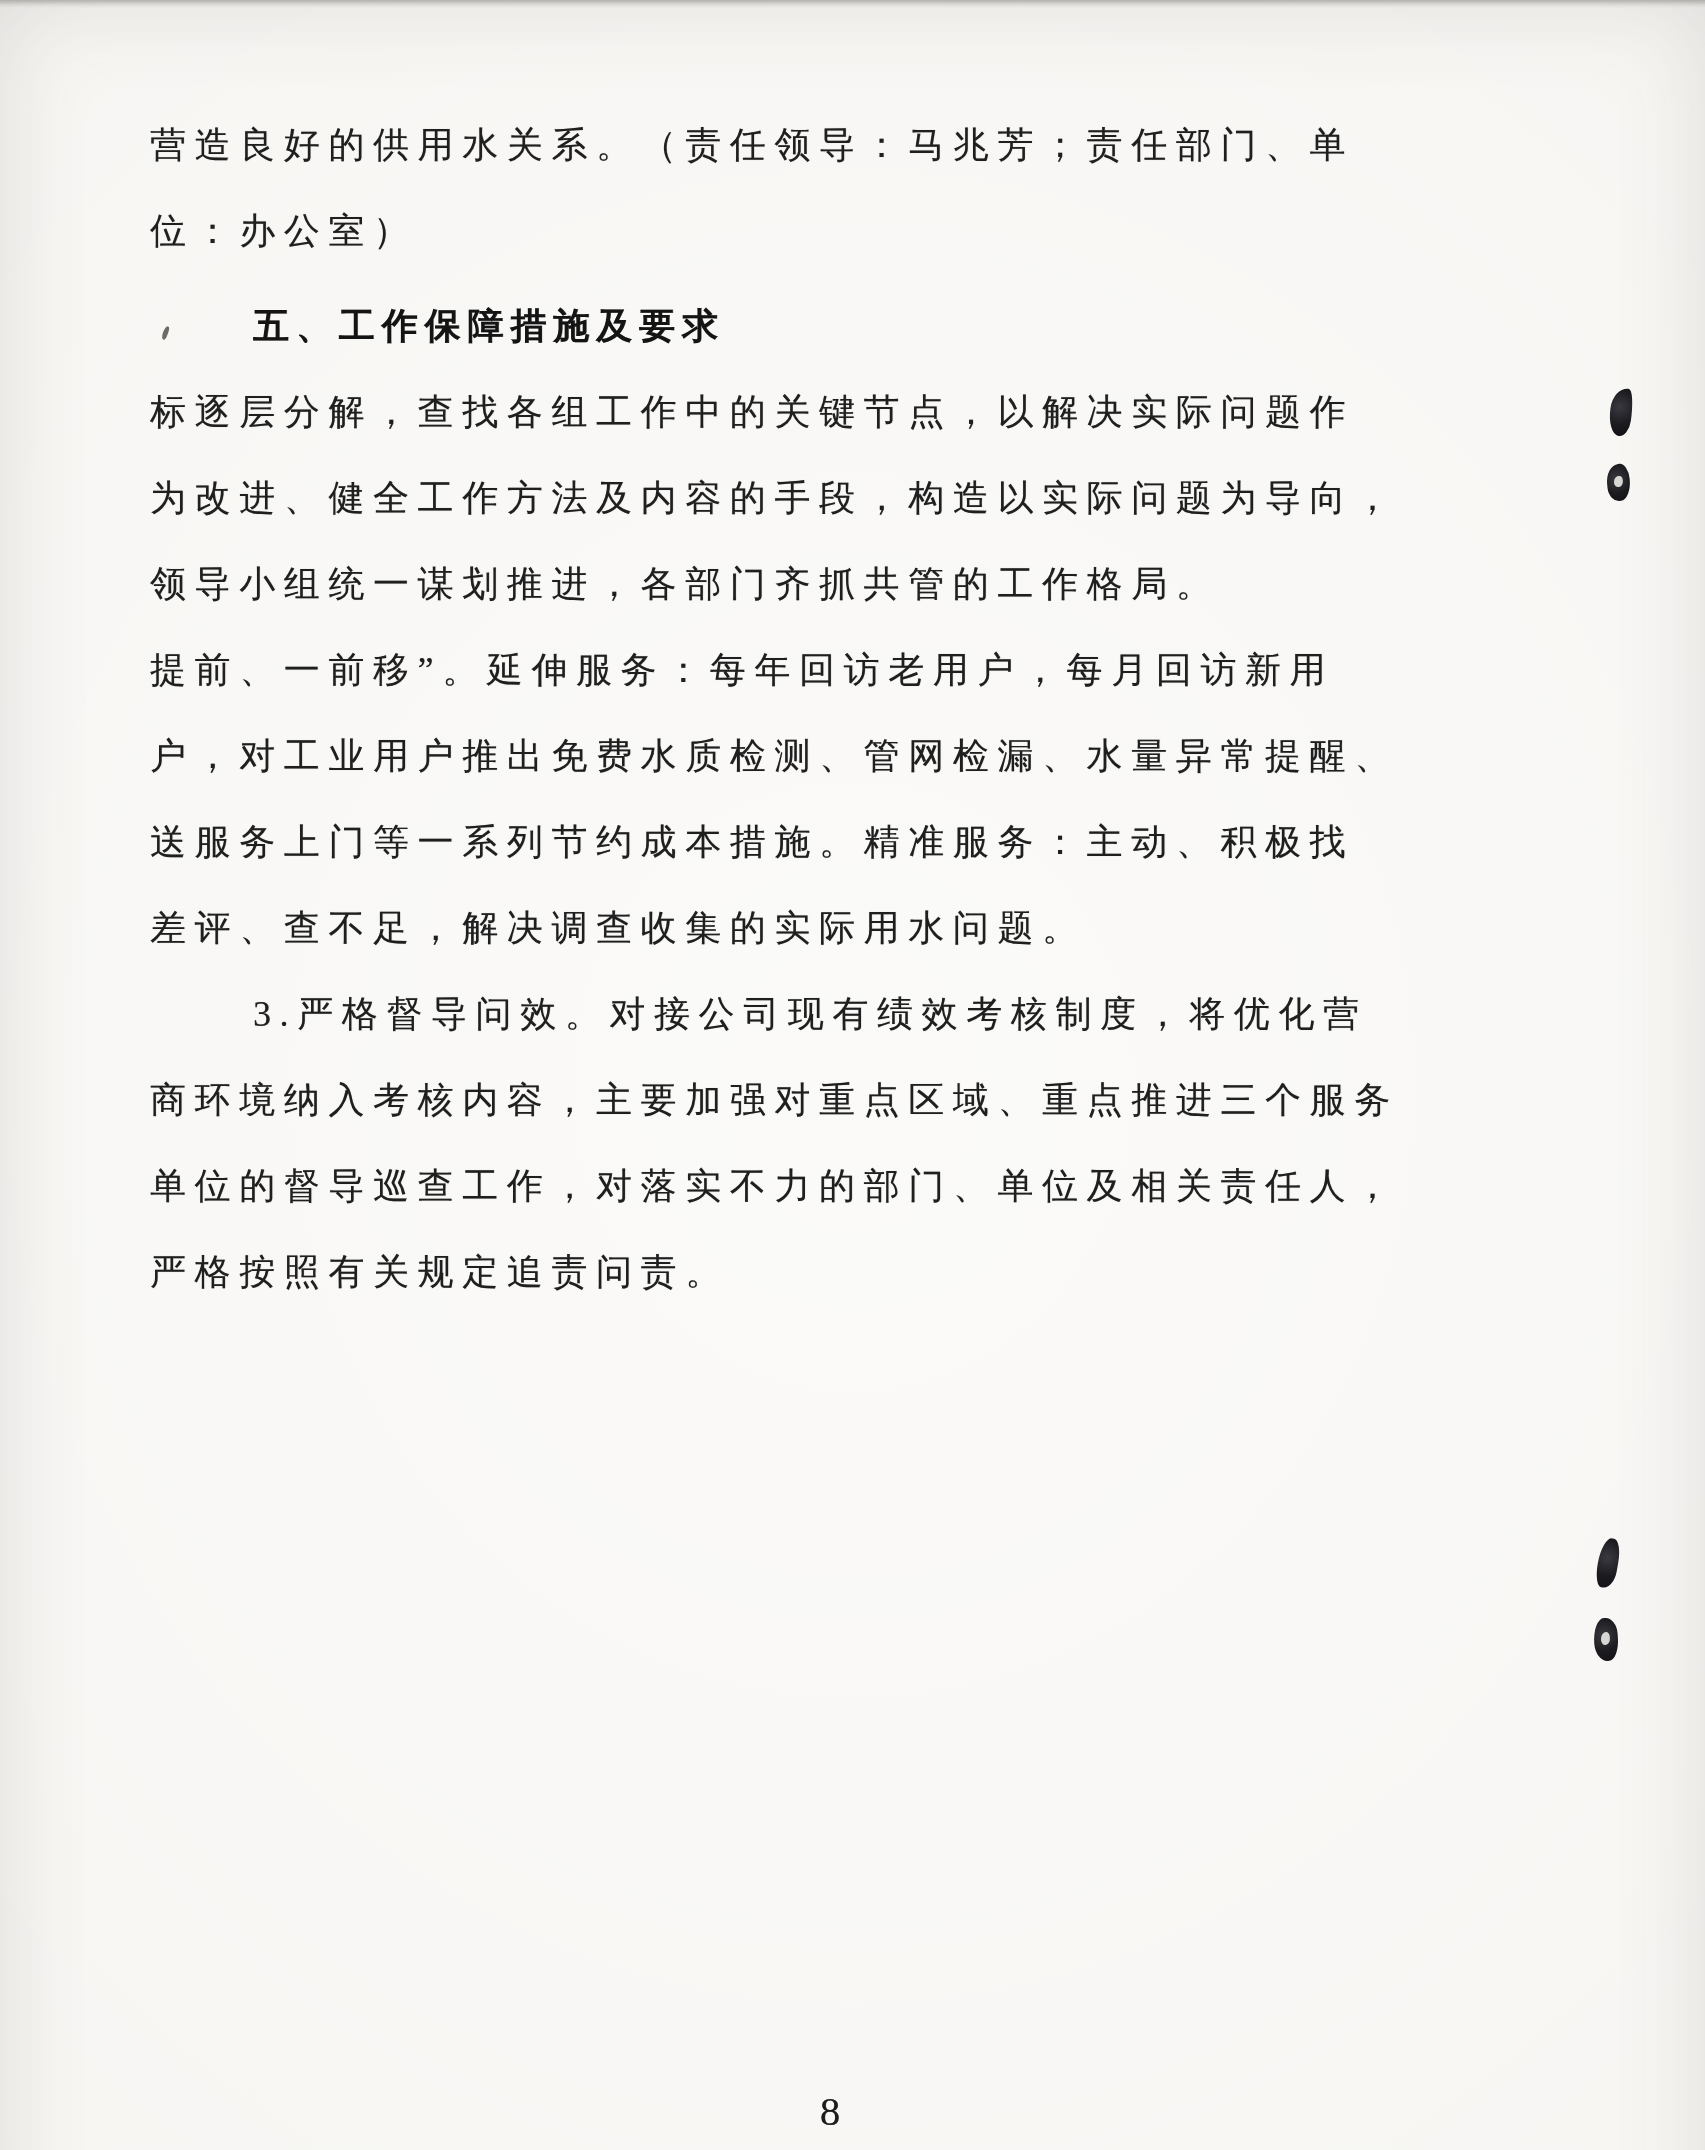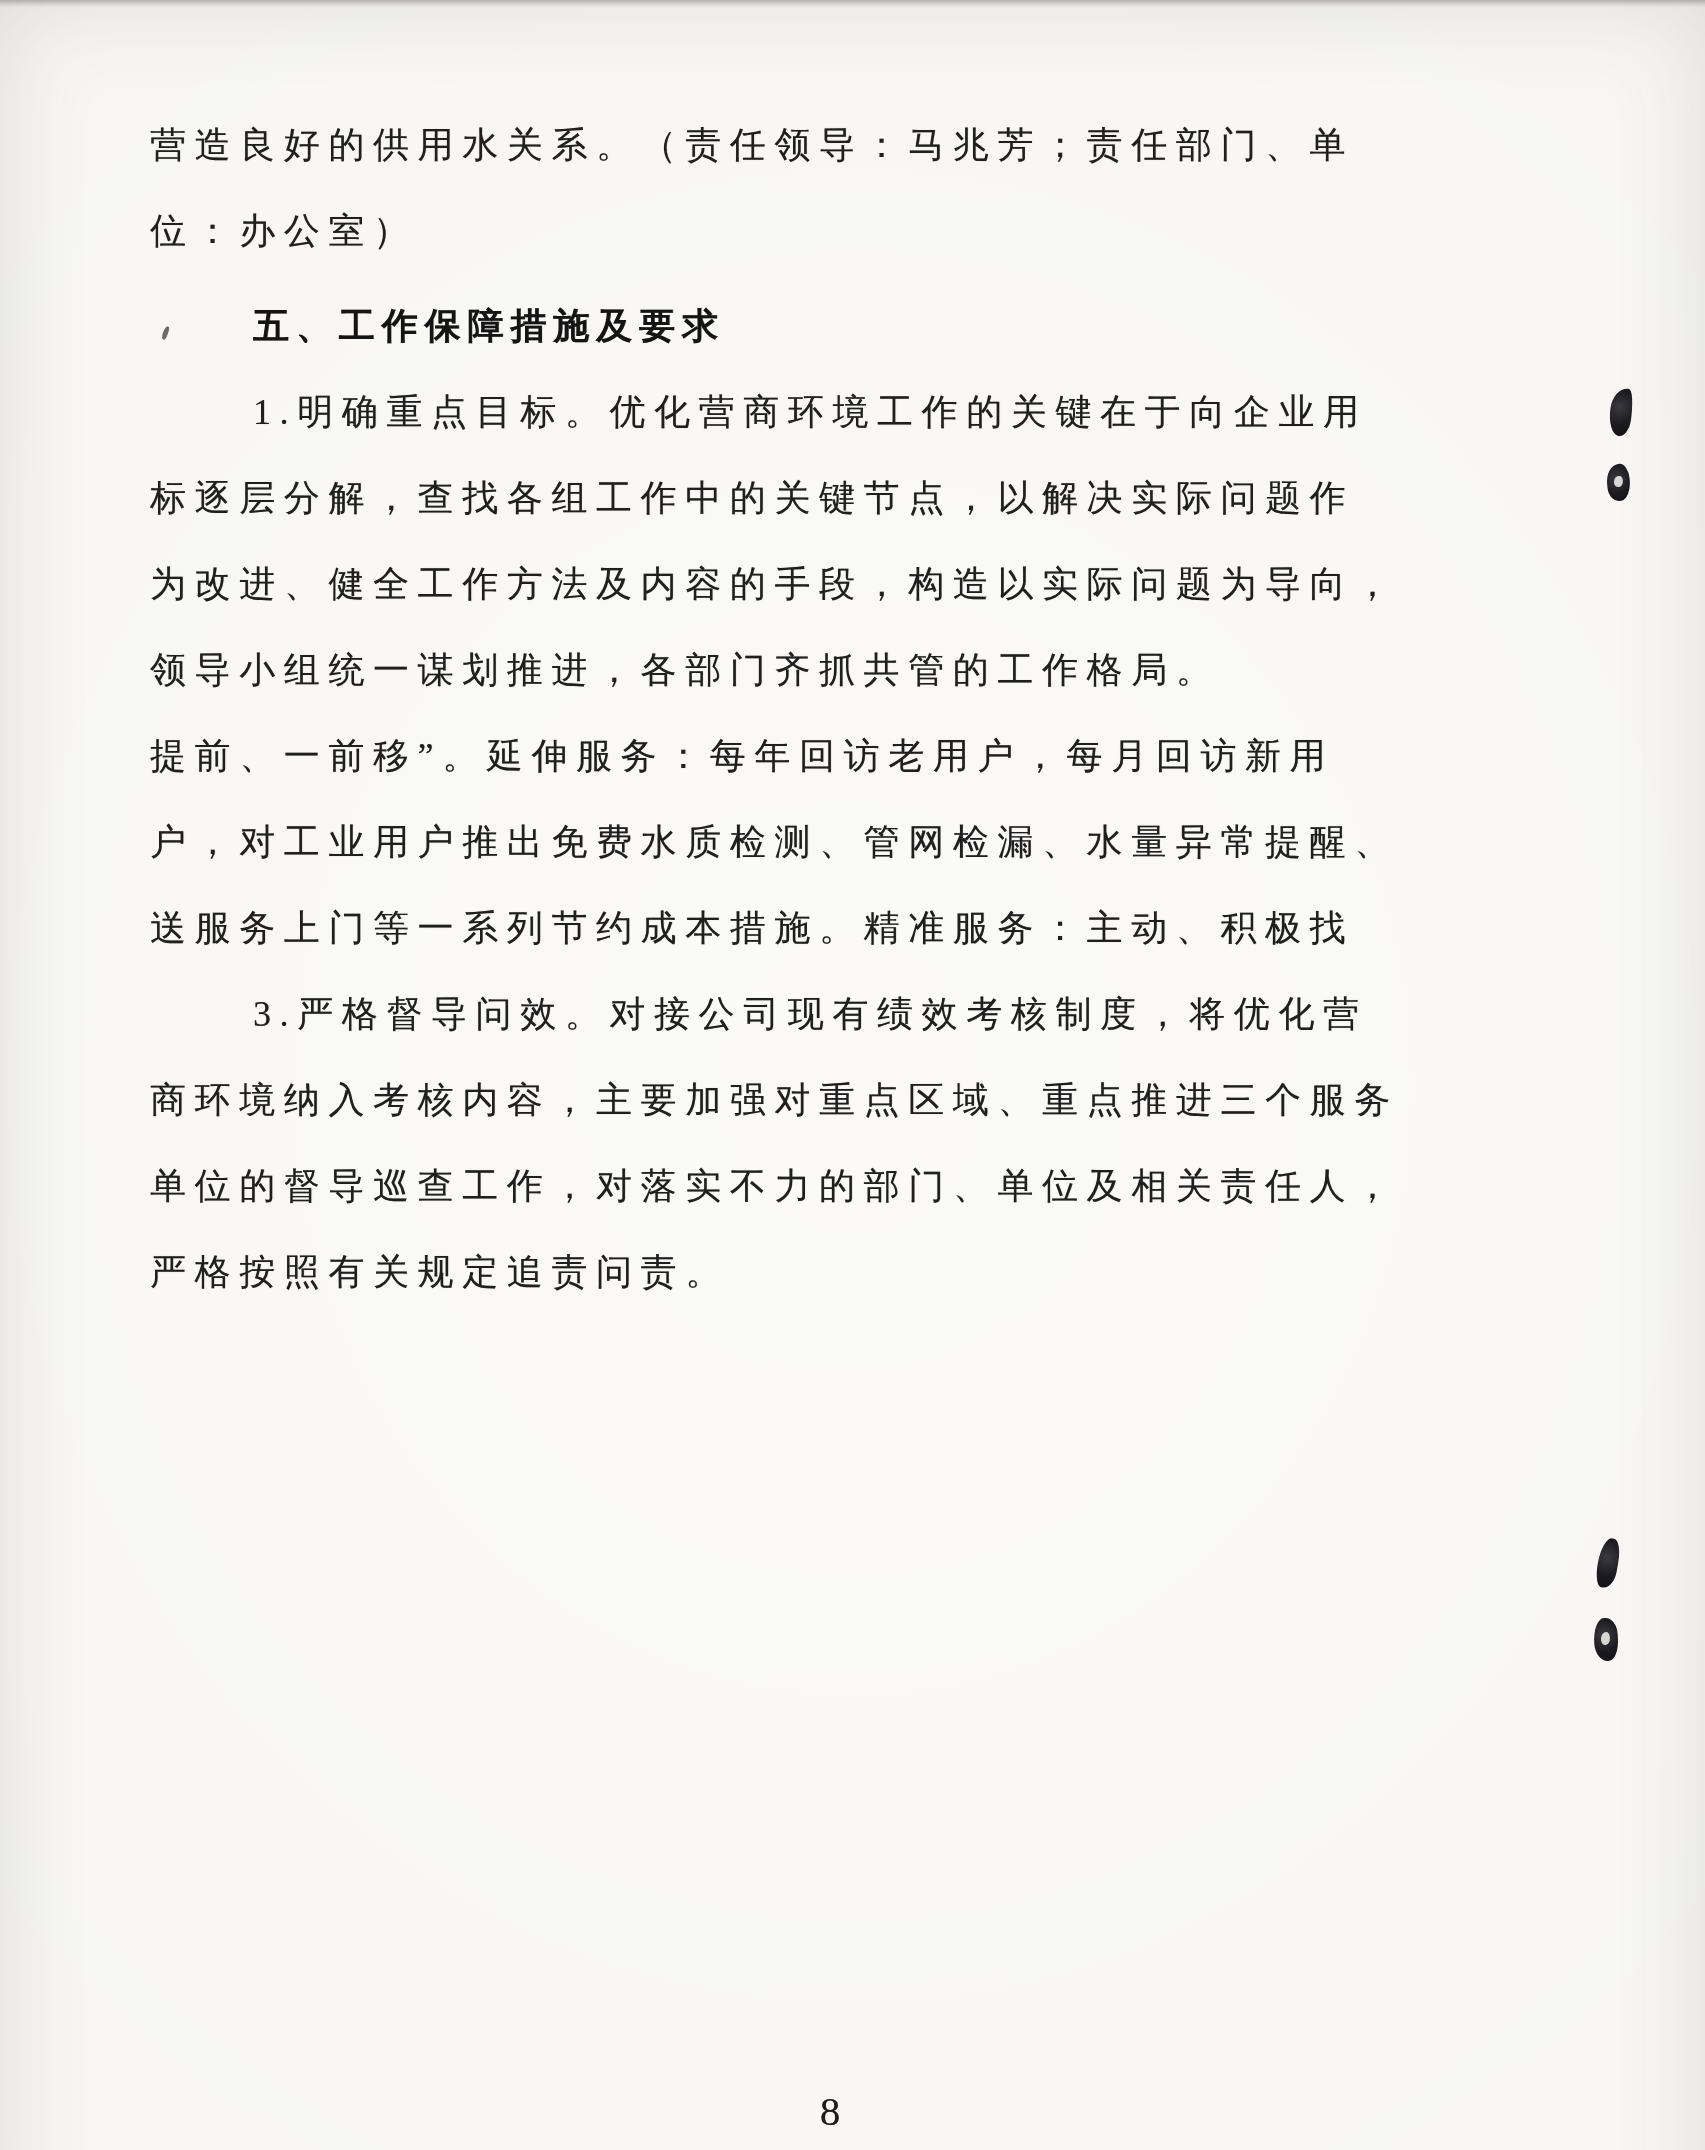--- a/index.html
+++ b/index.html
@@ -106,27 +106,27 @@
 <body>
 
 <div class="page">
 
   <div class="scan-top-edge"></div>
 
   <div class="textblock">
     <div class="line">营造良好的供用水关系。（责任领导：马兆芳；责任部门、单</div>
     <div class="line">位：办公室）</div>
     <div class="line heading">五、工作保障措施及要求</div>
-    <div class="line indent">1.明确重点目标。优化营商环境工作的关键在于向企业用</div>
     <div class="line">标逐层分解，查找各组工作中的关键节点，以解决实际问题作</div>
     <div class="line">为改进、健全工作方法及内容的手段，构造以实际问题为导向，</div>
     <div class="line">领导小组统一谋划推进，各部门齐抓共管的工作格局。</div>
     <div class="line">提前、一前移”。延伸服务：每年回访老用户，每月回访新用</div>
     <div class="line">户，对工业用户推出免费水质检测、管网检漏、水量异常提醒、</div>
     <div class="line">送服务上门等一系列节约成本措施。精准服务：主动、积极找</div>
+    <div class="line">差评、查不足，解决调查收集的实际用水问题。</div>
     <div class="line indent">3.严格督导问效。对接公司现有绩效考核制度，将优化营</div>
     <div class="line">商环境纳入考核内容，主要加强对重点区域、重点推进三个服务</div>
     <div class="line">单位的督导巡查工作，对落实不力的部门、单位及相关责任人，</div>
     <div class="line">严格按照有关规定追责问责。</div>
   </div>
 
   <div class="stray-mark"></div>
 
   <div class="blot blot-1"></div>
   <div class="blot blot-2"></div>

